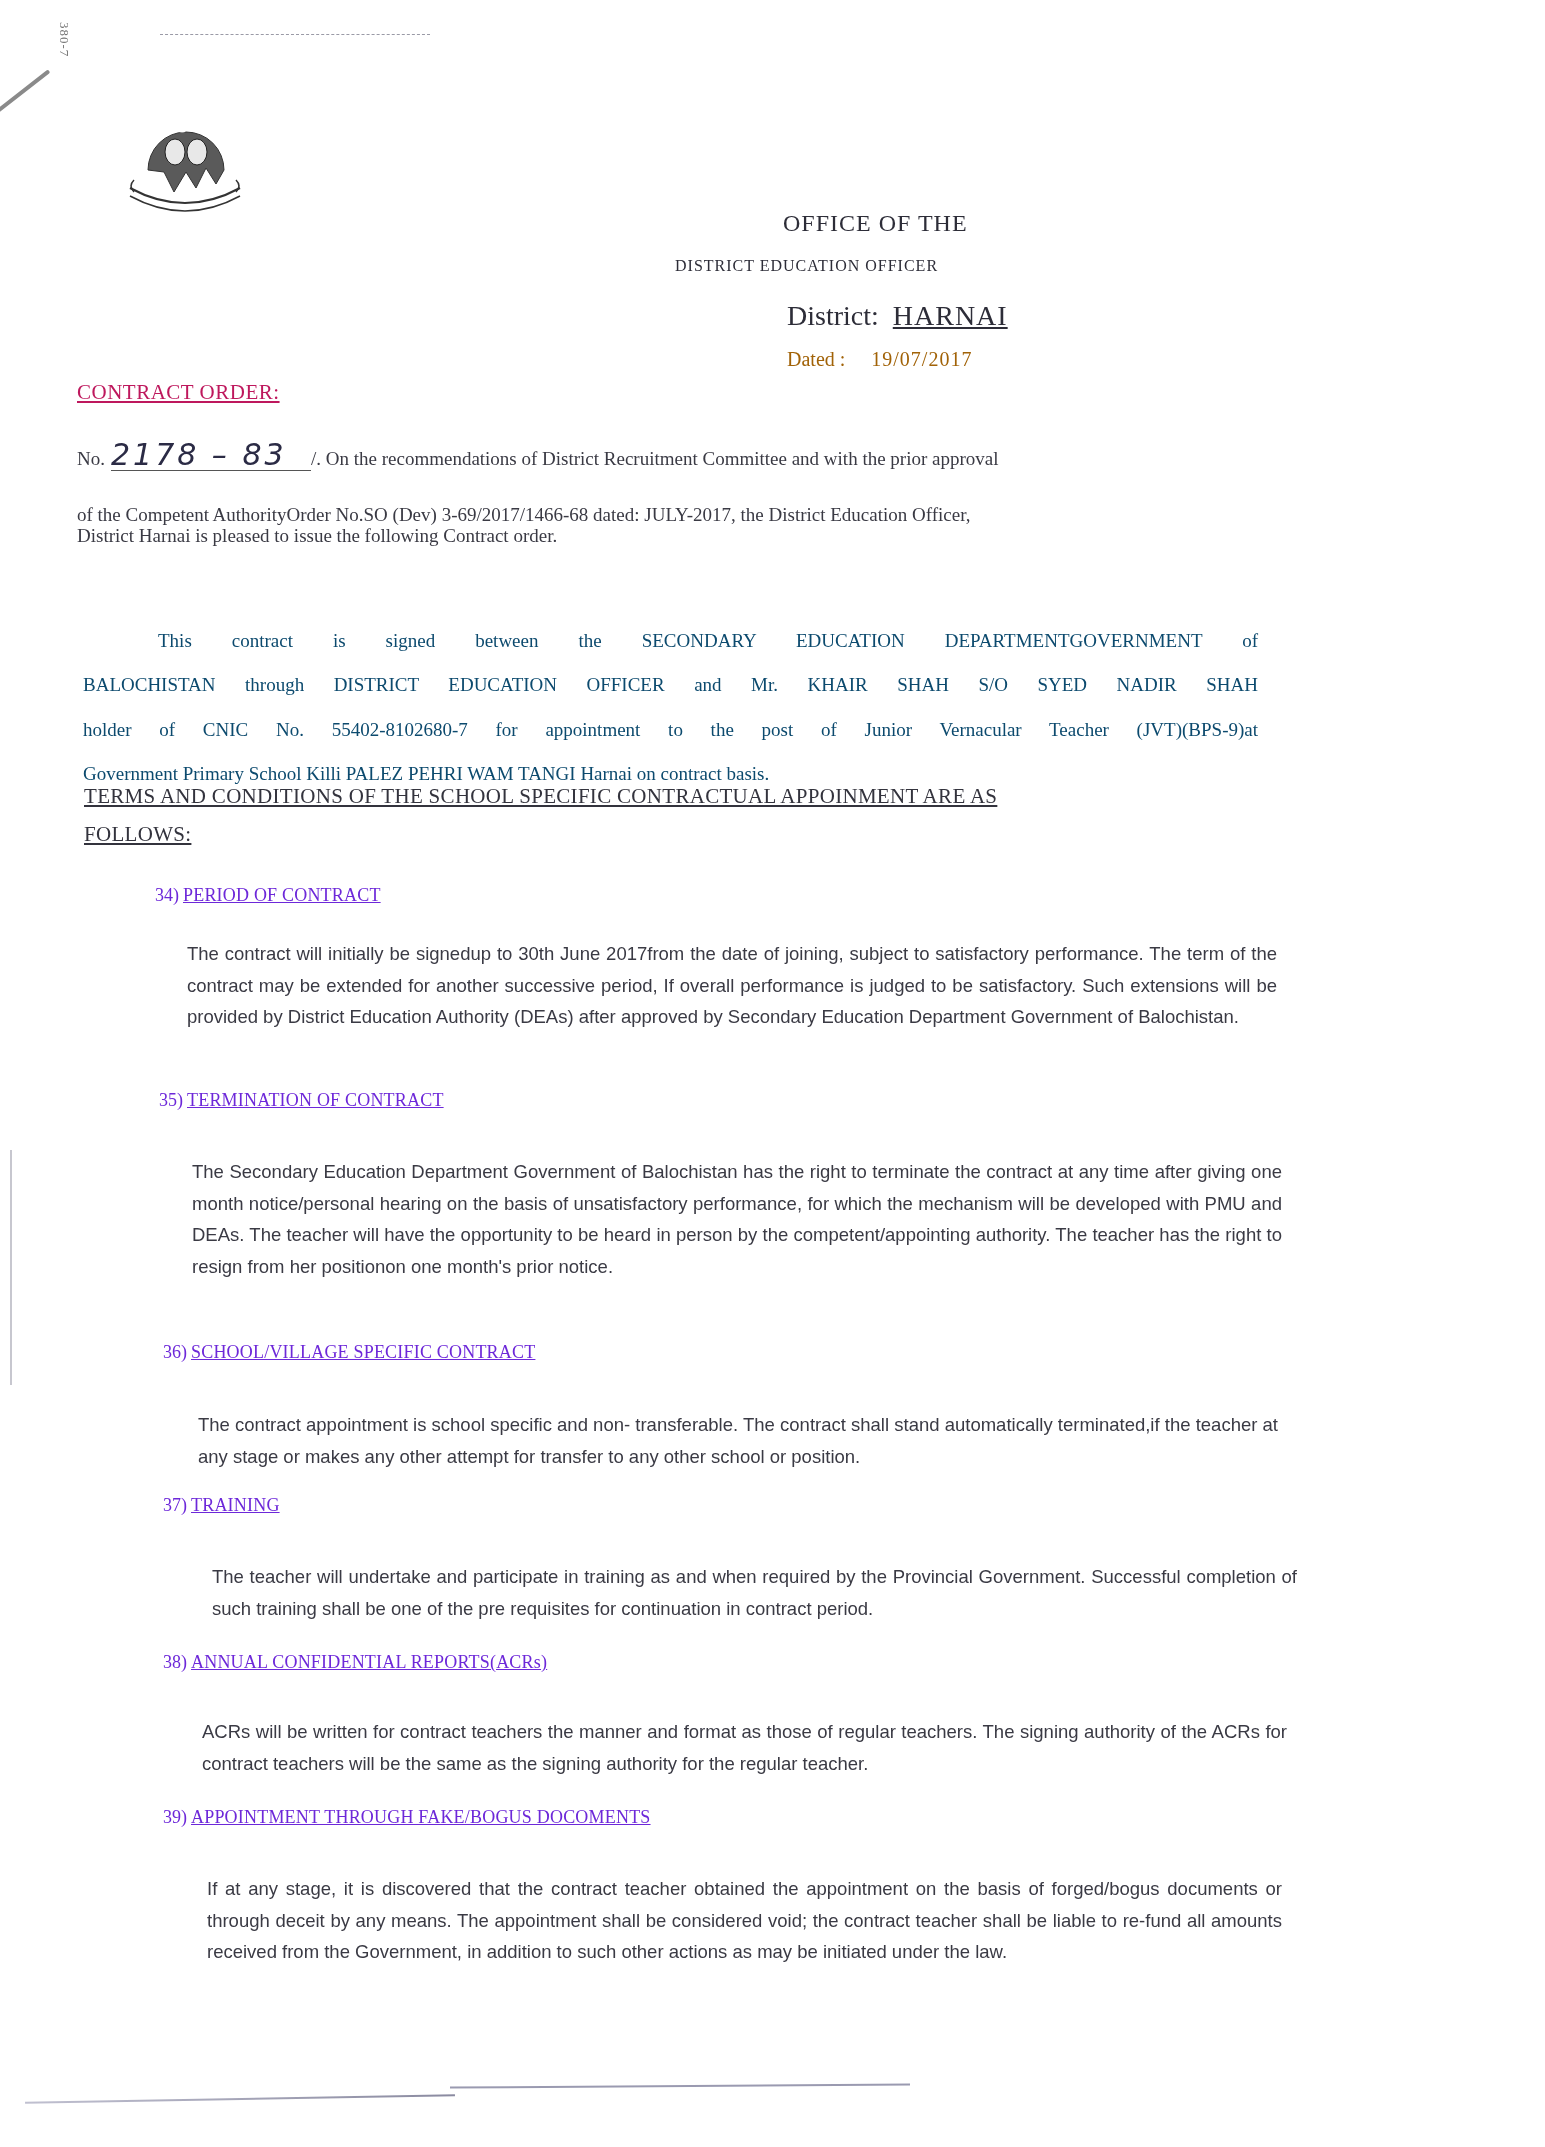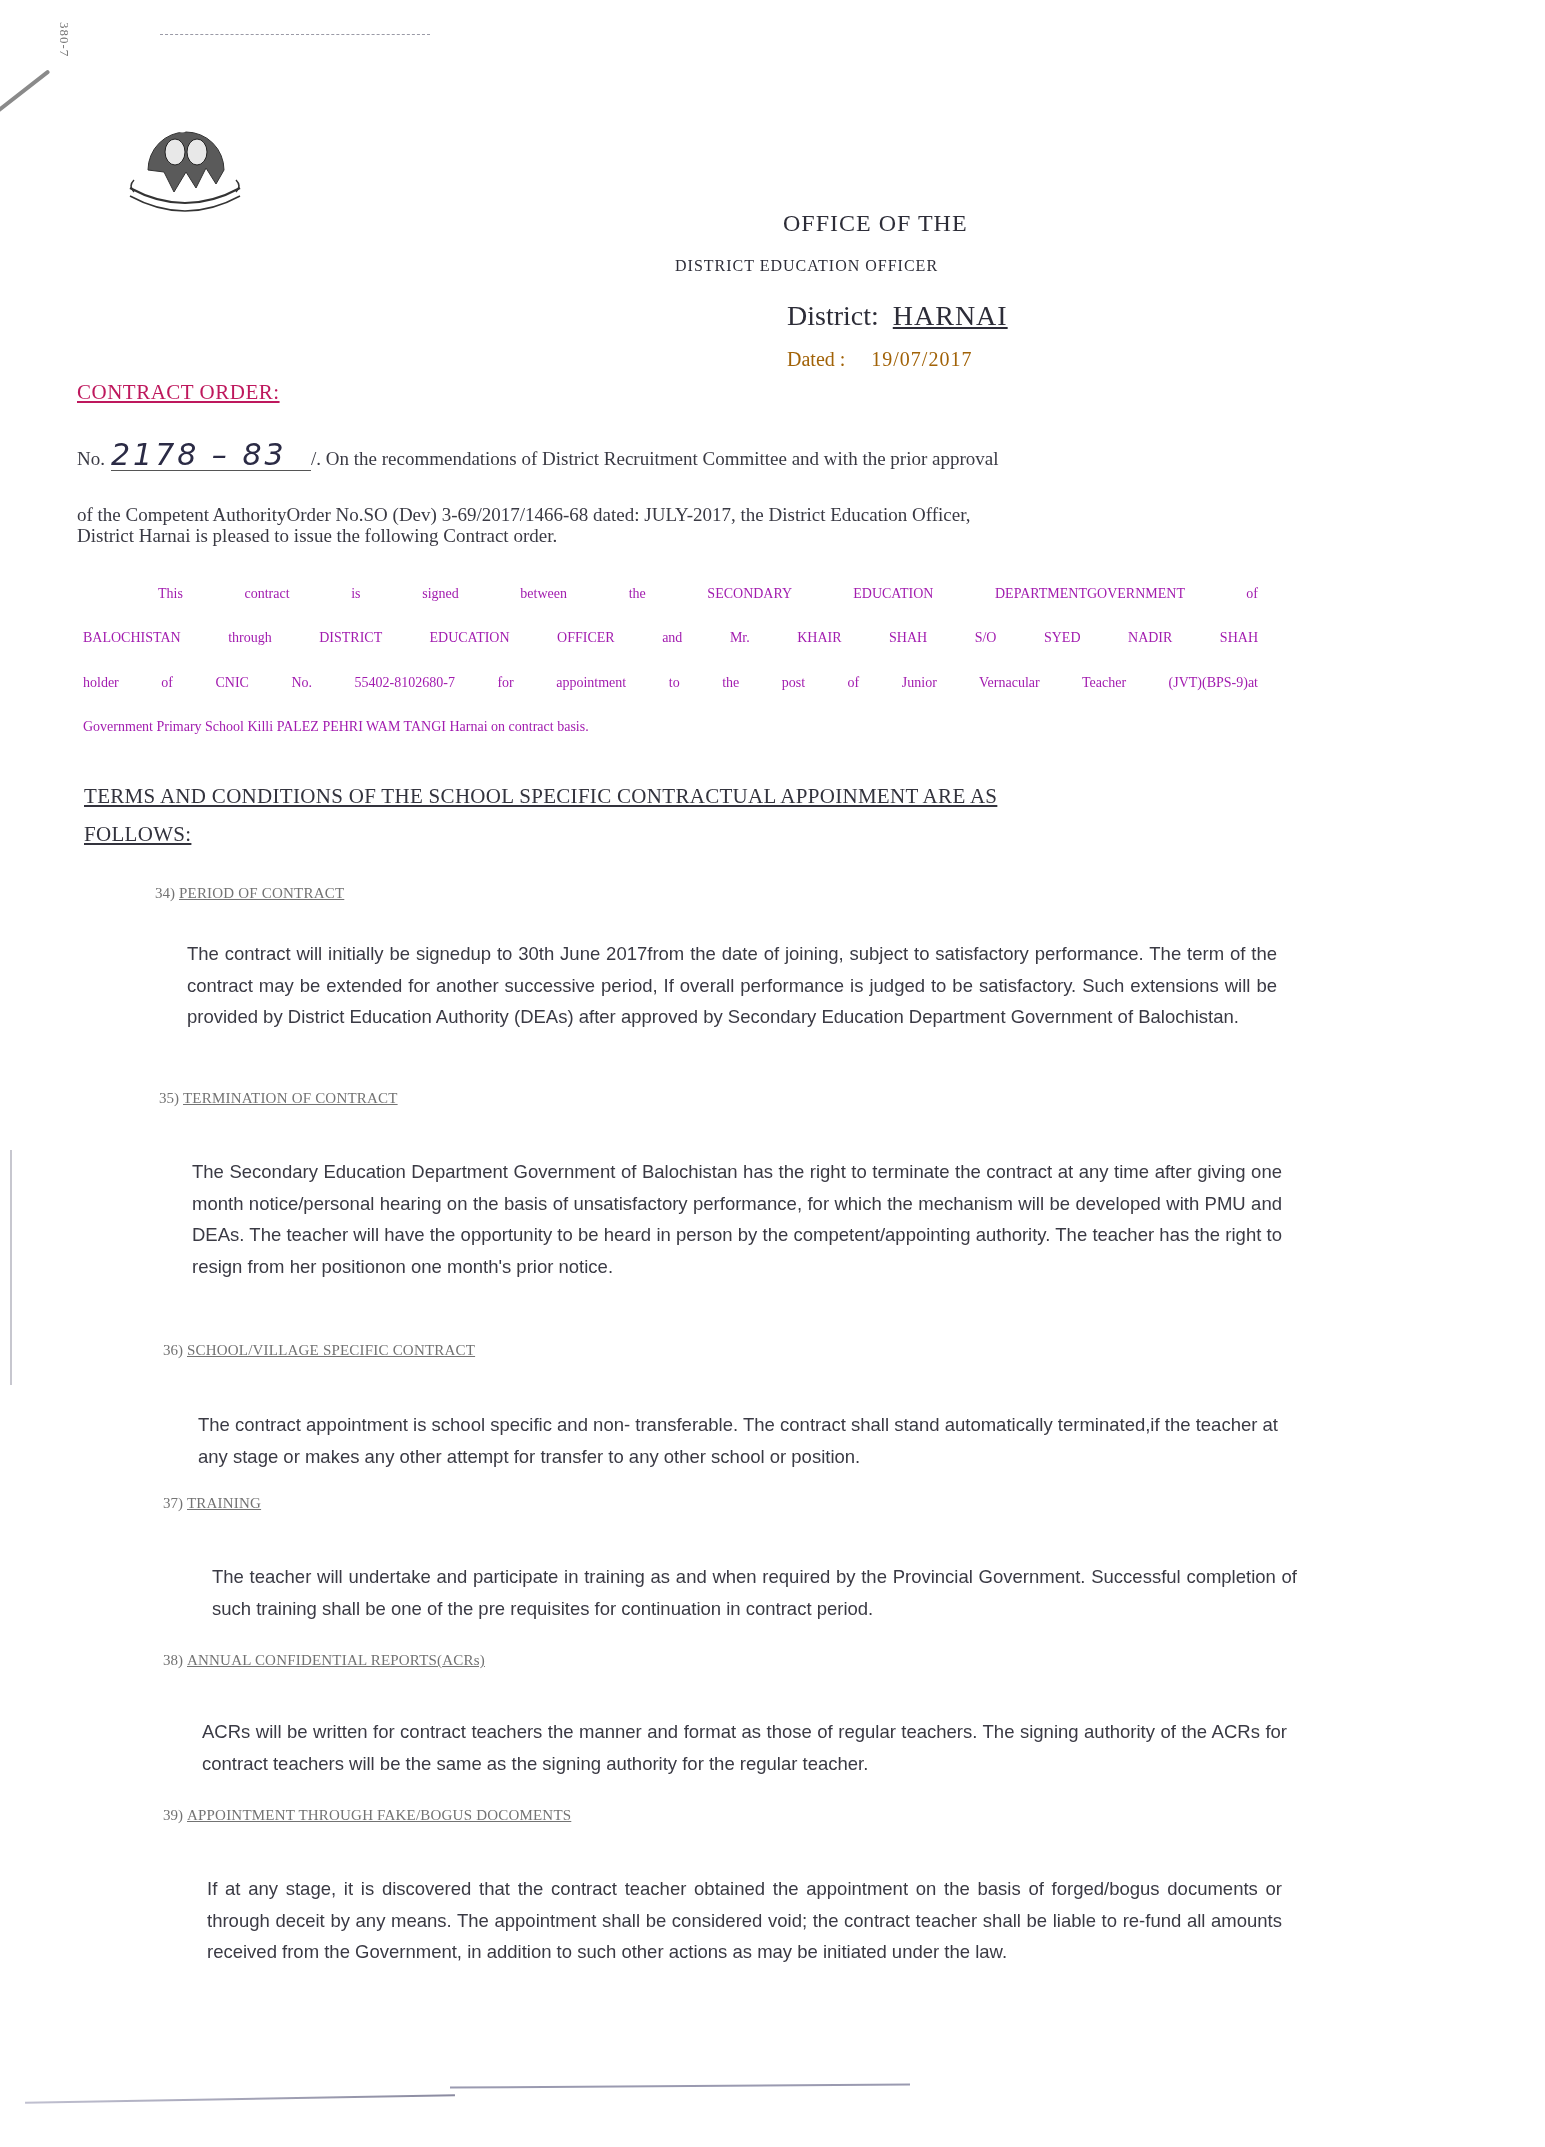--- a/index.html
+++ b/index.html
@@ -29,27 +29,27 @@
     .dated-row .val { margin-left: 26px; letter-spacing: 1px; }
 
     .contract-order { left: 77px; top: 380px; font-size: 21px; text-decoration: underline; color: #be185d; letter-spacing: 0.5px; text-align: right; }
 
     
     .order-line { position: absolute; left: 77px; font-size: 19px; color: #3a3a44; white-space: nowrap; }
     .order-no-label { font-size: 19px; }
     .order-no { display: inline-block; width: 200px; border-bottom: 1.5px solid #555; text-align: left; font-family: "DejaVu Sans", sans-serif; font-size: 30px; font-style: italic; color: #2b2b45; letter-spacing: 3px; line-height: 30px; margin-left: 6px; }
 
     
-    .main-line { position: absolute; left: 83px; width: 1175px; font-size: 14px; color: #a21caf; white-space: nowrap; text-align-last: justify; text-align: justify; }
+    .main-line { position: absolute; left: 83px; width: 1175px; font-size: 19px; color: #0c4a6e; white-space: nowrap; text-align-last: justify; text-align: justify; margin-top: 44px; }
     .main-line.last { text-align-last: left; }
 
     .terms-heading { position: absolute; left: 84px; font-size: 21px; text-decoration: underline; letter-spacing: 0.3px; color: #33333d; white-space: nowrap; }
 
     
-    .sec-title { position: absolute; font-size: 15px; color: #737373; white-space: nowrap; }
+    .sec-title { position: absolute; font-size: 18px; color: #6d28d9; white-space: nowrap; }
     .sec-title .num { margin-right: 4px; }
     .sec-title .txt { text-decoration: underline; letter-spacing: 0.2px; }
     .sec-body { position: absolute; width: 1090px; font-size: 18.5px; color: #3a3a44; line-height: 31.5px; text-align: justify; }
   </style>
 </head>
 <body>
 
 <div class="abs scan-topline"></div>
 <div class="abs scan-pen"></div>
 <div class="abs scan-stamp serif">380-7</div>

